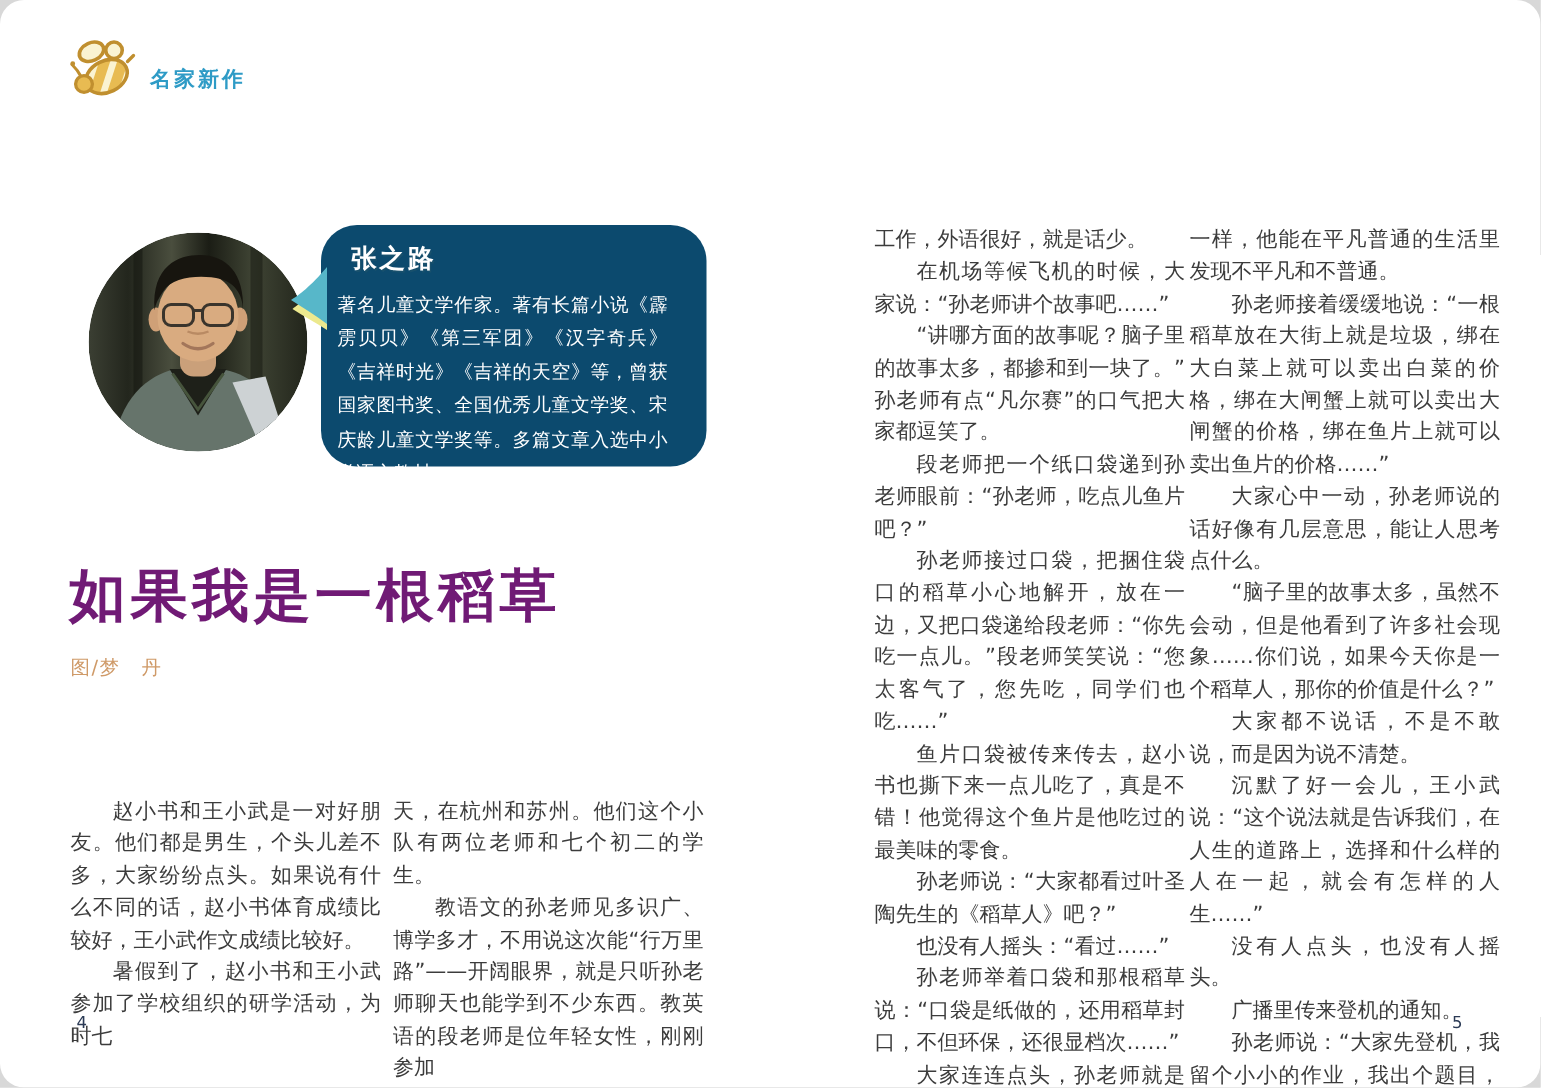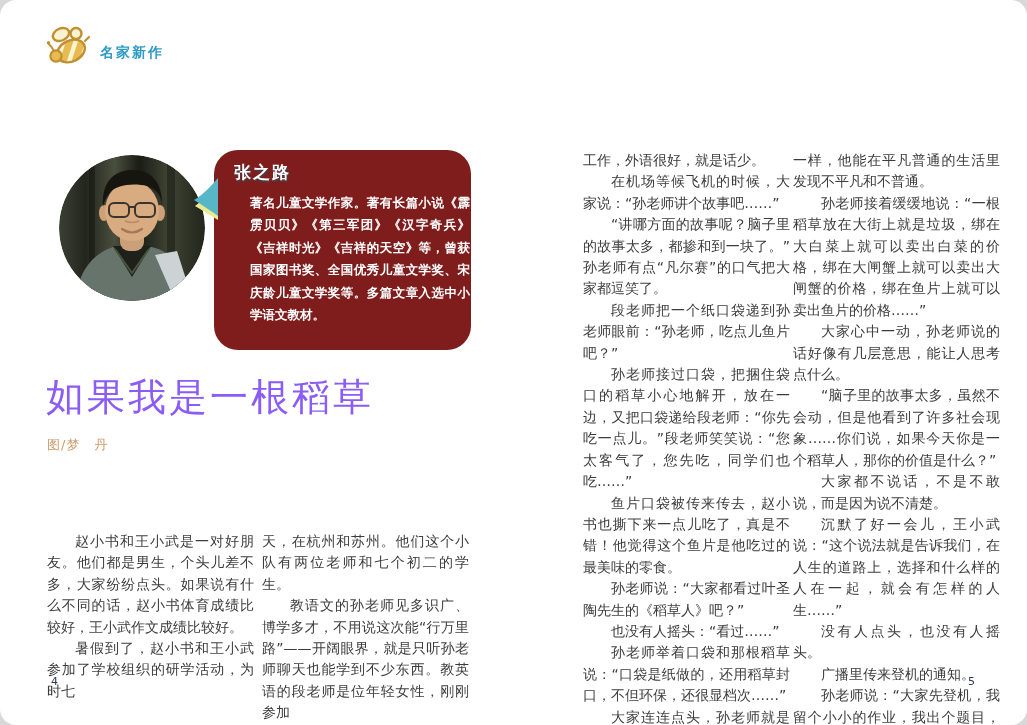--- a/index.html
+++ b/index.html
@@ -6,28 +6,28 @@
   .sheet{position:relative;width:1027px;height:725px;margin:0 auto;background:#ffffff;border-radius:16px;overflow:hidden;}
 
   
   .hdr{position:absolute;left:46px;top:24px;display:flex;align-items:center;gap:8px;justify-content:flex-end;}
   .hdr .label{color:#2e9bc6;font-weight:bold;font-size:14px;letter-spacing:2px;padding-top:10px;}
 
   
   .photo{position:absolute;left:59px;top:155px;width:146px;height:146px;border-radius:50%;overflow:hidden;}
 
   
-  .bubble{position:absolute;left:214px;top:150px;width:257px;height:200px;background:#7f1d1d;border-radius:24px;}
+  .bubble{position:absolute;left:214px;top:150px;width:257px;height:161px;background:#0c4a6e;border-radius:24px;}
   .bubble::before{content:"";position:absolute;left:-7px;top:9px;width:100%;height:100%;background:#ece98e;border-radius:24px;z-index:-1;}
   .bubble-tail{position:absolute;left:-20px;top:26px;width:24px;height:44px;}
   .bubble-name{position:absolute;left:20px;top:11px;font-size:17px;font-weight:bold;color:#ffffff;letter-spacing:2px;text-shadow:1px 1.5px 0 rgba(34,86,108,.55);}
-  .bubble-bio{position:absolute;left:36px;top:42px;width:220px;font-size:12.5px;line-height:22.4px;color:#ffffff;font-weight:bold;text-align:justify;}
+  .bubble-bio{position:absolute;left:11px;top:42px;width:220px;font-size:12.5px;line-height:22.4px;color:#ffffff;font-weight:normal;text-align:justify;}
 
   
-  .title{position:absolute;left:46px;top:372px;font-size:38px;font-weight:normal;color:#8b5cf6;letter-spacing:3px;}
+  .title{position:absolute;left:46px;top:372px;font-size:38px;font-weight:bold;color:#701a75;letter-spacing:3px;}
   .credit{position:absolute;left:47px;top:436px;font-size:13px;color:#cf9a68;letter-spacing:1px;}
 
   
   .col{position:absolute;width:207px;font-size:14px;line-height:21.4px;color:#3c3c3c;margin-top:28px;}
   .col p{margin:0;text-align:justify;}
   .col p.indent{text-indent:2em;}
   .lp-c1{left:47px;top:503px;height:152px;}
   .lp-c2{left:262px;top:503px;height:152px;}
   .rp-c1{left:583px;top:122px;height:545px;}
   .rp-c2{left:793px;top:122px;height:545px;}

